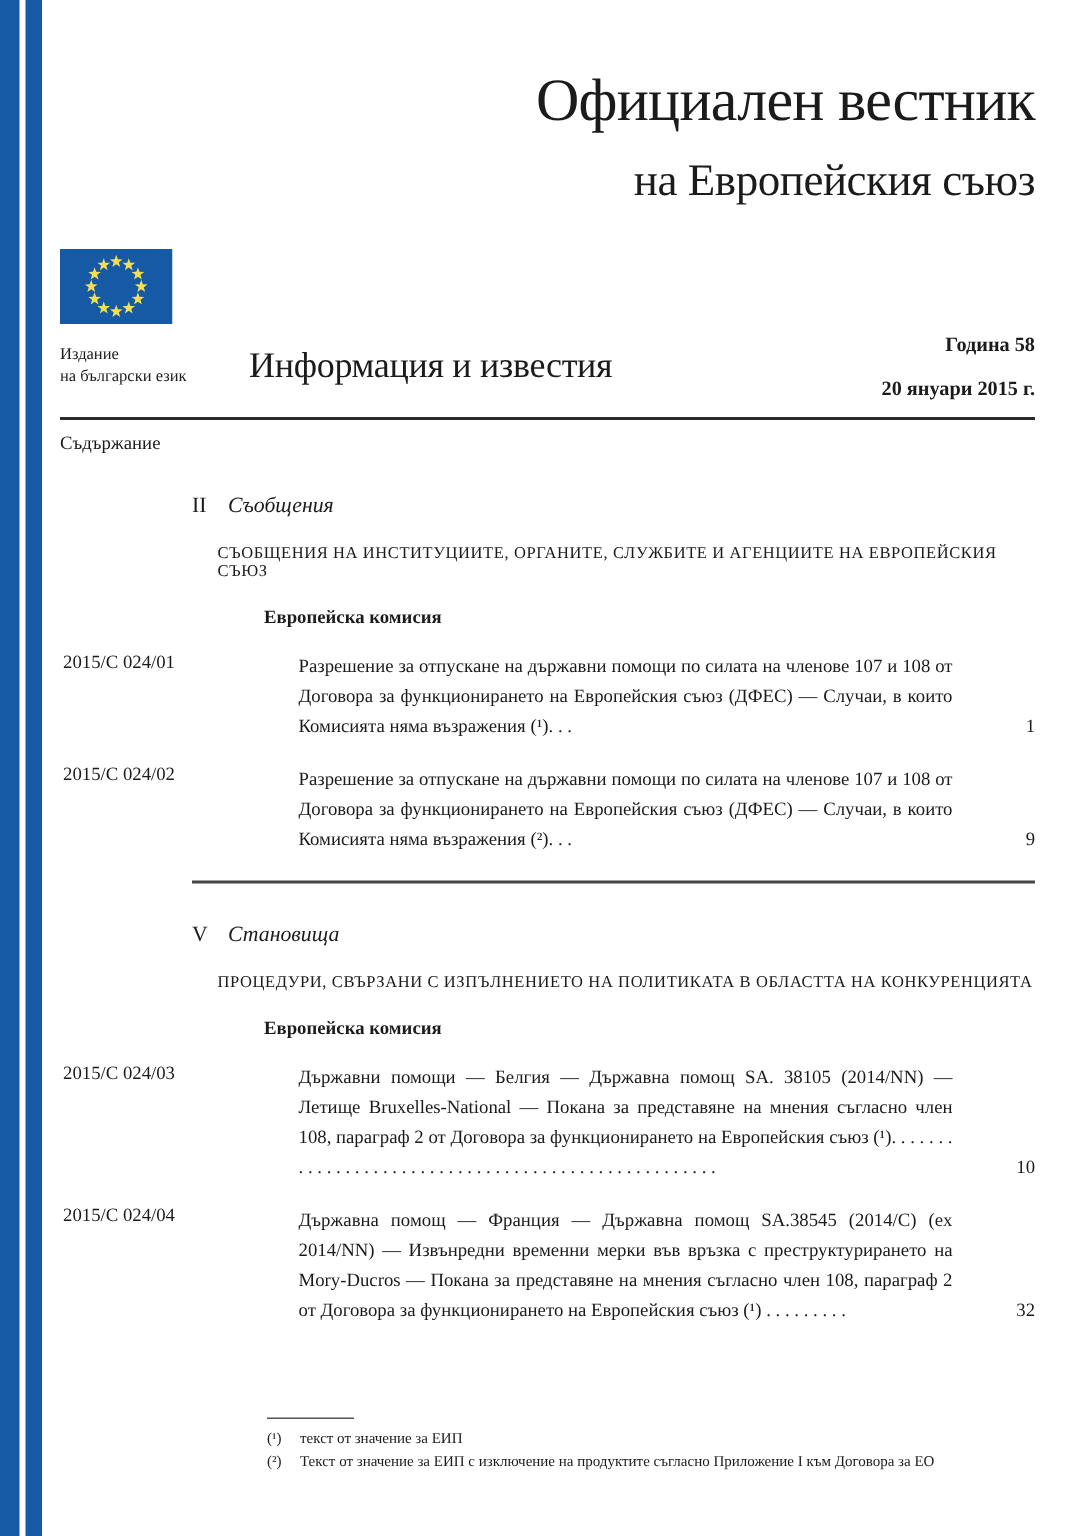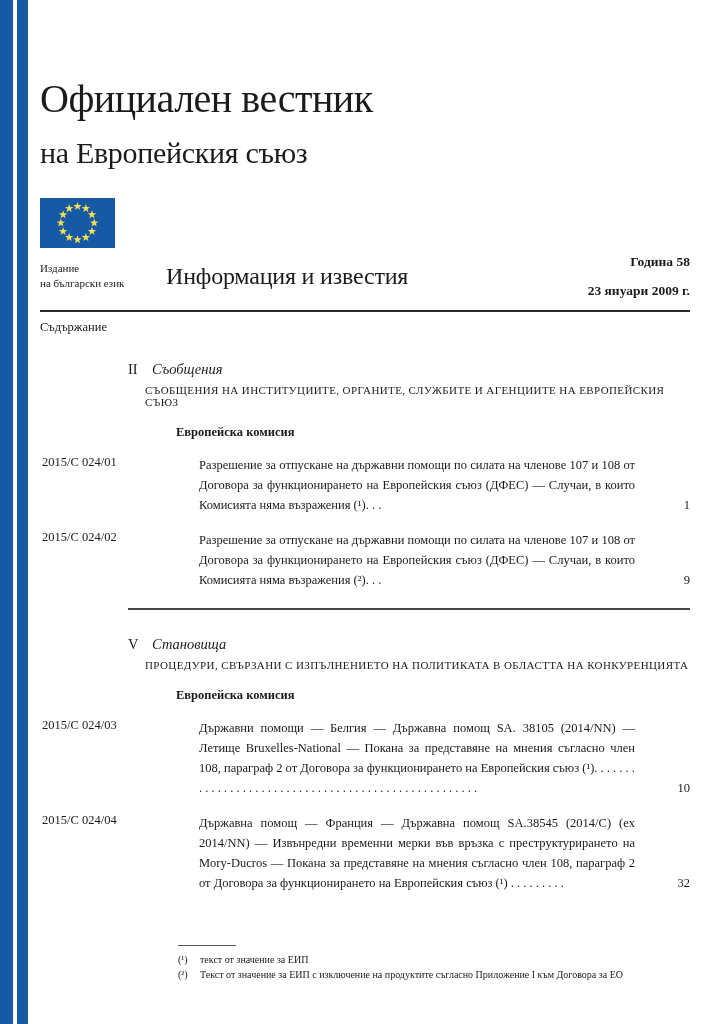--- a/index.html
+++ b/index.html
@@ -7,40 +7,40 @@
     position:relative;width:724px;height:1024px;background:#fff;
     font-family:"Liberation Serif", serif;color:#1b1b1b;overflow:hidden;
     margin:0 auto;
   }
   .stripe{position:absolute;top:0;height:100%;background:var(--stripe_blue,#1659A5);}
   .stripe-outer{left:0;width:13px;}
   .stripe-inner{left:17px;width:11px;}
   .content{position:absolute;left:40px;top:0;width:650px;}
 
   
-  .masthead{position:relative;padding-top:78px;}
+  .masthead{position:relative;padding-top:46px;text-align:right;}
   .journal-title{font-size:40px;line-height:1.05;letter-spacing:-0.5px;}
   .issue-number{position:absolute;top:50px;right:0;font-size:40px;letter-spacing:1px;}
   .journal-subtitle{font-size:30px;margin-top:16px;letter-spacing:-0.3px;}
   .eu-flag{margin-top:28px;width:75px;height:50px;display:block;}
 
   
   .info-band{display:flex;align-items:center;height:56px;}
   .edition{font-size:11px;line-height:1.35;width:120px;}
   .info-title{font-size:24px;margin-left:6px;letter-spacing:-0.2px;}
   .issue-meta{margin-left:auto;text-align:right;font-weight:bold;font-size:13.5px;}
   .issue-meta .year{margin-bottom:13px;}
   .head-rule{border-bottom:2px solid var(--rule_dark,#2b2b2b);margin-top:6px;}
   .contents-label{font-size:12.5px;margin-top:8px;}
 
   
   .section-head{display:flex;margin-left:88px;font-size:14.5px;margin-top:26px;font-family:Liberation Serif, serif;}
   .sec-num{width:24px;font-style:normal;}
   .sec-title{font-style:italic;}
-  .section-sub{margin-left:105px;font-size:11px;letter-spacing:0.4px;margin-top:6px;}
+  .section-sub{margin-left:105px;font-size:11px;letter-spacing:0.4px;margin-top:17px;}
   .org-name{margin-left:136px;font-weight:bold;font-size:12.5px;margin-top:17px;}
   .toc-item{display:flex;margin-top:15px;font-size:12.5px;gap:25px;}
   .item-num{width:134px;flex:0 0 134px;padding-left:2px;box-sizing:border-box;}
   .item-text{flex:1;text-align:justify;line-height:1.6;}
   .item-page{flex:0 0 30px;text-align:right;align-self:flex-end;line-height:1.6;}
   .section-divider{border-bottom:2px solid #454545;margin-left:88px;margin-top:18px;}
 
   
   .lang-box{
     position:absolute;left:13px;top:905px;width:95px;height:77px;background:#fff;
@@ -90,21 +90,21 @@
     </div>
 
     <div class="info-band">
       <div class="edition">
         <div>Издание</div>
         <div>на български език</div>
       </div>
       <div class="info-title">Информация и известия</div>
       <div class="issue-meta">
         <div class="year">Година 58</div>
-        <div class="date">23 януари 2009 г.</div>
+        <div class="date">20 януари 2015 г.</div>
       </div>
     </div>
 
     <div class="head-rule"></div>
 
     <div class="contents-label">Съдържание</div>
 
     <div class="section-head">
       <div class="sec-num">II</div>
       <div class="sec-title">Съобщения</div>

